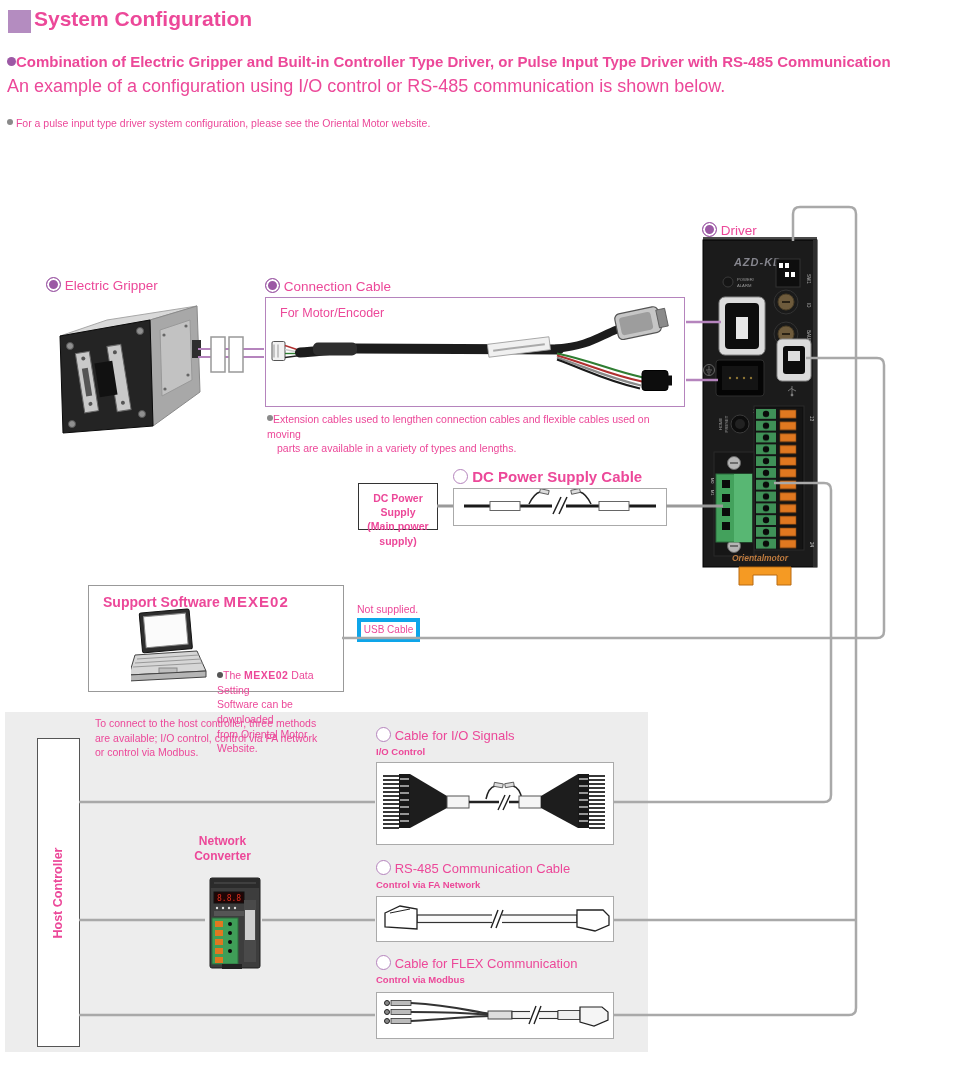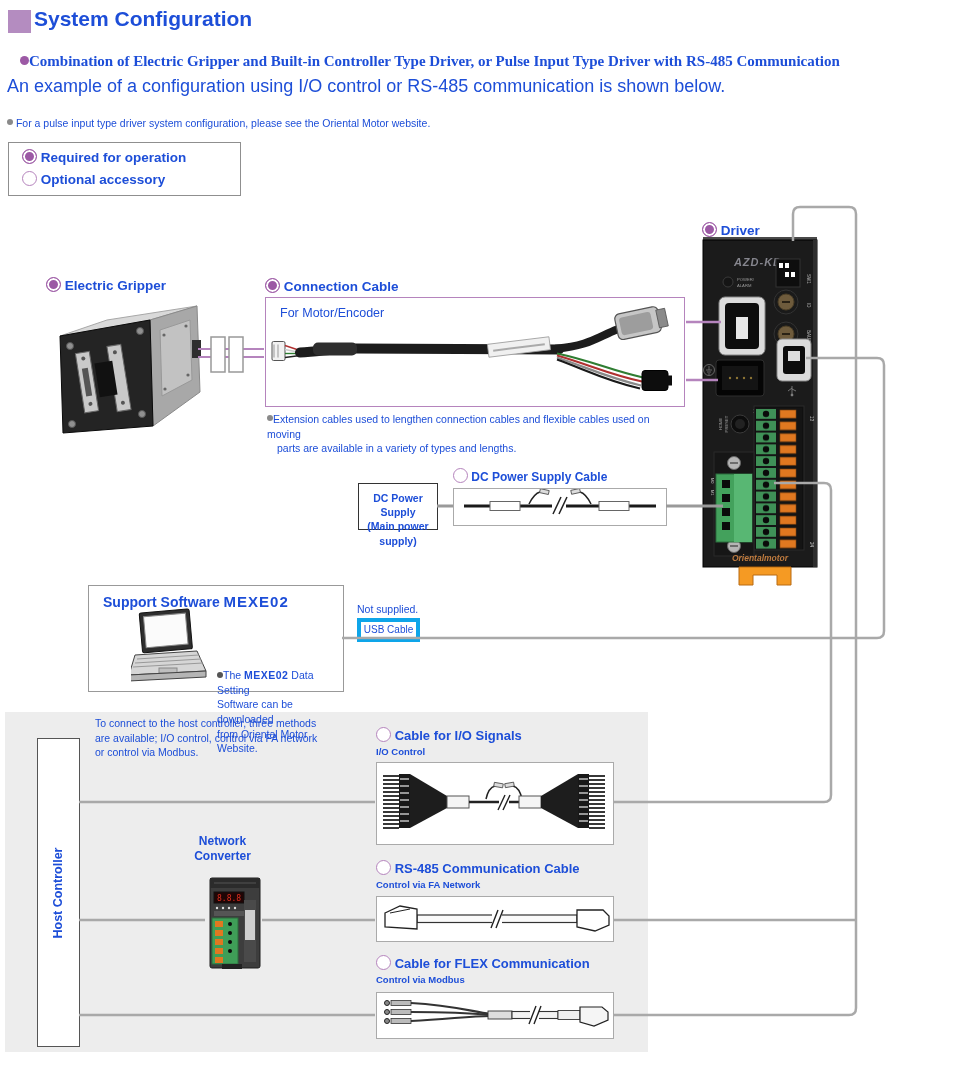--- a/index.html
+++ b/index.html
@@ -1,73 +1,65 @@
 <!DOCTYPE html>
 <html><head>
 <meta charset="utf-8">
 <style>
   html,body{margin:0;padding:0;background:#fff;}
   #page{position:relative;width:971px;height:1074px;background:#fff;overflow:hidden;
-        font-family:"Liberation Sans",sans-serif;color:#1d4ed8;}
+        font-family:"Liberation Sans",sans-serif;color:#ec4899;}
   .abs{position:absolute;}
   .b{font-weight:bold;}
   .pre{white-space:pre-line;}
   
   .ic-req{display:inline-block;width:13px;height:13px;border-radius:50%;
           border:1.5px solid #9c59a5;background:#9c59a5;box-shadow:inset 0 0 0 2px #fff;vertical-align:-2px;}
   .ic-opt{display:inline-block;width:13px;height:13px;border-radius:50%;
           border:1.5px solid #b584bd;background:#fff;vertical-align:-2px;}
   .dot-solid{display:inline-block;width:9px;height:9px;border-radius:50%;background:#9c59a5;vertical-align:1px;}
   .dot-gray{display:inline-block;width:6px;height:6px;border-radius:50%;background:#8a8a8a;vertical-align:2px;}
   .dot-dark{display:inline-block;width:6px;height:6px;border-radius:50%;background:#555;vertical-align:1px;}
-  .sec-label{font-weight:bold;font-size:13.5px;}
+  .sec-label{font-weight:normal;font-size:13.5px;}
   .sub-label{font-size:9.5px;font-weight:bold;}
   .box{position:absolute;background:#fff;border:1.5px solid #b584bd;}
   .gbox{position:absolute;background:#fff;border:1px solid #999;}
   .note-sm{font-size:10.5px;line-height:1.4;}
   svg{display:block;}
   .z0{z-index:0}.z2{z-index:2}.z3{z-index:3}
 </style>
 </head>
 <body>
 
 <div id="page">
 
   <div class="abs z2" style="left:8px;top:10px;width:23px;height:23px;background:#b48cc0;"></div>
   <div class="abs z2 b" style="left:34px;top:7px;font-size:21px;">System Configuration</div>
 
-  <div class="abs z2" style="left:20px;top:53px;font-size:15px;font-family:Liberation Serif, serif;">
+  <div class="abs z2" style="left:7px;top:53px;font-size:15px;">
     <span class="dot-solid"></span><span class="b">Combination of Electric Gripper and Built-in Controller Type Driver, or Pulse Input Type Driver with RS-485 Communication</span>
   </div>
   <div class="abs z2" style="left:7px;top:76px;font-size:18px;">An example of a configuration using I/O control or RS-485 communication is shown below.</div>
   <div class="abs z2" style="left:7px;top:117px;font-size:10.5px;">
     <span class="dot-gray"></span> <span>For a pulse input type driver system configuration, please see the Oriental Motor website.</span>
   </div>
 
-  <div class="gbox z2" style="left:8px;top:142px;width:231px;height:52px;border-color:#8f8f8f;">
-    <div style="position:absolute;left:13px;top:6px;font-size:13.5px;font-weight:bold;">
-      <span class="ic-req"></span> <span>Required for operation</span>
-    </div>
-    <div style="position:absolute;left:13px;top:28px;font-size:13.5px;font-weight:bold;">
-      <span class="ic-opt"></span> <span>Optional accessory</span>
-    </div>
-  </div>
 
   <div class="abs z0" style="left:5px;top:712px;width:643px;height:340px;background:#ededed;"></div>
 
   <div class="abs z2 sec-label" style="left:46px;top:277px;">
     <span class="ic-req"></span> <span>Electric Gripper</span>
   </div>
   <div class="abs z2 sec-label" style="left:265px;top:278px;">
     <span class="ic-req"></span> <span>Connection Cable</span>
   </div>
   <div class="abs z2 sec-label" style="left:702px;top:222px;">
     <span class="ic-req"></span> <span>Driver</span>
   </div>
-  <div class="abs z2 b" style="left:453px;top:468px;font-size:12px;">
+  <div class="abs z2 b" style="left:453px;top:468px;font-size:15px;">
     <span class="ic-opt"></span> <span>DC Power Supply Cable</span>
   </div>
 
   <div class="box z2" style="left:265px;top:297px;width:418px;height:108px;">
     <div style="position:absolute;left:14px;top:8px;font-size:12.5px;">For Motor/Encoder</div>
     <svg width="418" height="108" viewBox="265 298 418 107">
       <rect x="271" y="341" width="13" height="19" rx="1.5" fill="#f2f2f2" stroke="#555"></rect>
       <line x1="273" y1="344" x2="273" y2="357" stroke="#999" stroke-width="1"></line>
       <line x1="277" y1="344" x2="277" y2="357" stroke="#999" stroke-width="1"></line>
       <path d="M284 345 L299 350" stroke="#b03030" stroke-width="1.4" fill="none"></path>

